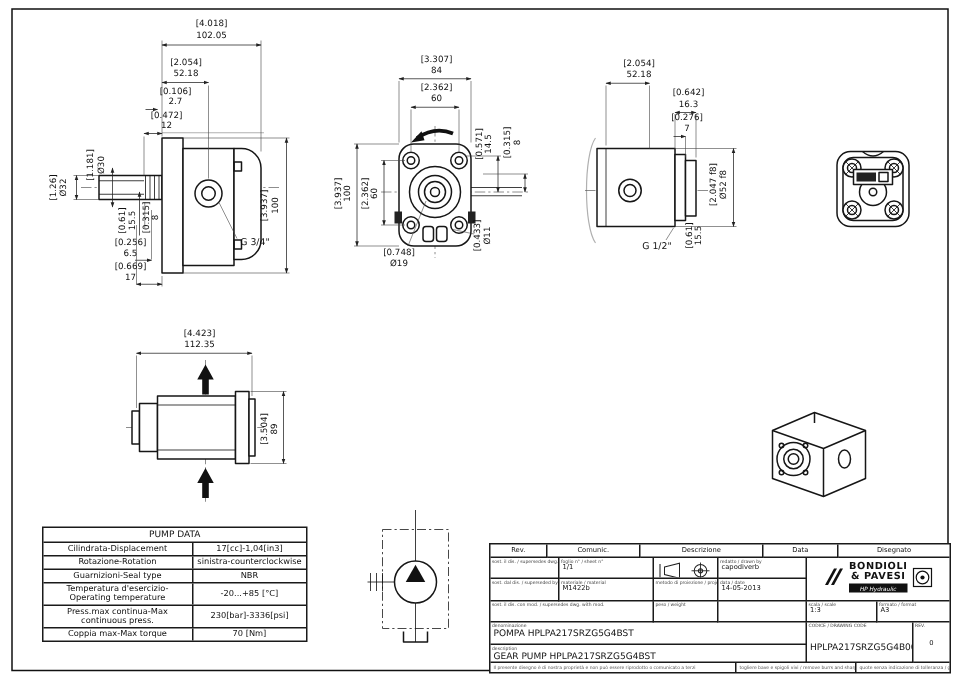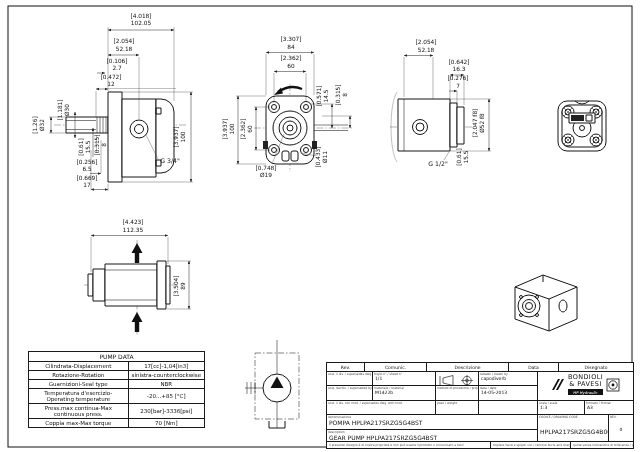--- a/index.html
+++ b/index.html
@@ -30,21 +30,21 @@
   .tb{position:absolute;left:326px;top:362px;width:306px;height:85px;border:1px solid #1a1a1a;background:#fff;}
   .c{position:absolute;border-right:1px solid #1a1a1a;border-bottom:1px solid #1a1a1a;box-sizing:border-box;overflow:hidden;}
   .c.noR{border-right:none;}
   .hd{font-size:4.5px;display:flex;align-items:center;justify-content:center;}
   .lab{font-size:3px;color:#444;line-height:3.4px;padding:.5px 1px;white-space:nowrap;}
   .val{font-size:4.5px;padding:0 2px;line-height:5.5px;}
   .big{font-size:6px;line-height:7px;padding:0 2px;white-space:nowrap;}
   .foot{font-size:3px;color:#555;white-space:nowrap;padding:0 2px;line-height:6px;}
   .logorow{display:flex;align-items:center;justify-content:center;gap:3px;padding-top:2px;}
   .logotxt{text-align:center;}
-  .l1{font-size:6.5px;font-weight:normal;letter-spacing:.4px;line-height:7px;}
+  .l1{font-size:6.5px;font-weight:bold;letter-spacing:.4px;line-height:7px;}
   .banner{background:#111;color:#fff;font-size:3.8px;font-style:italic;text-align:center;padding:.5px 3px;margin-top:1px;}
 </style>
 </head>
 <body>
 
 <div id="sheet">
 
 <svg width="640" height="452" viewBox="0 0 640 452" style="position:absolute;left:0;top:0;">
   <defs>
     <marker id="ar" viewBox="0 0 10 10" refX="9" refY="5" markerWidth="7" markerHeight="7" orient="auto-start-reverse">

